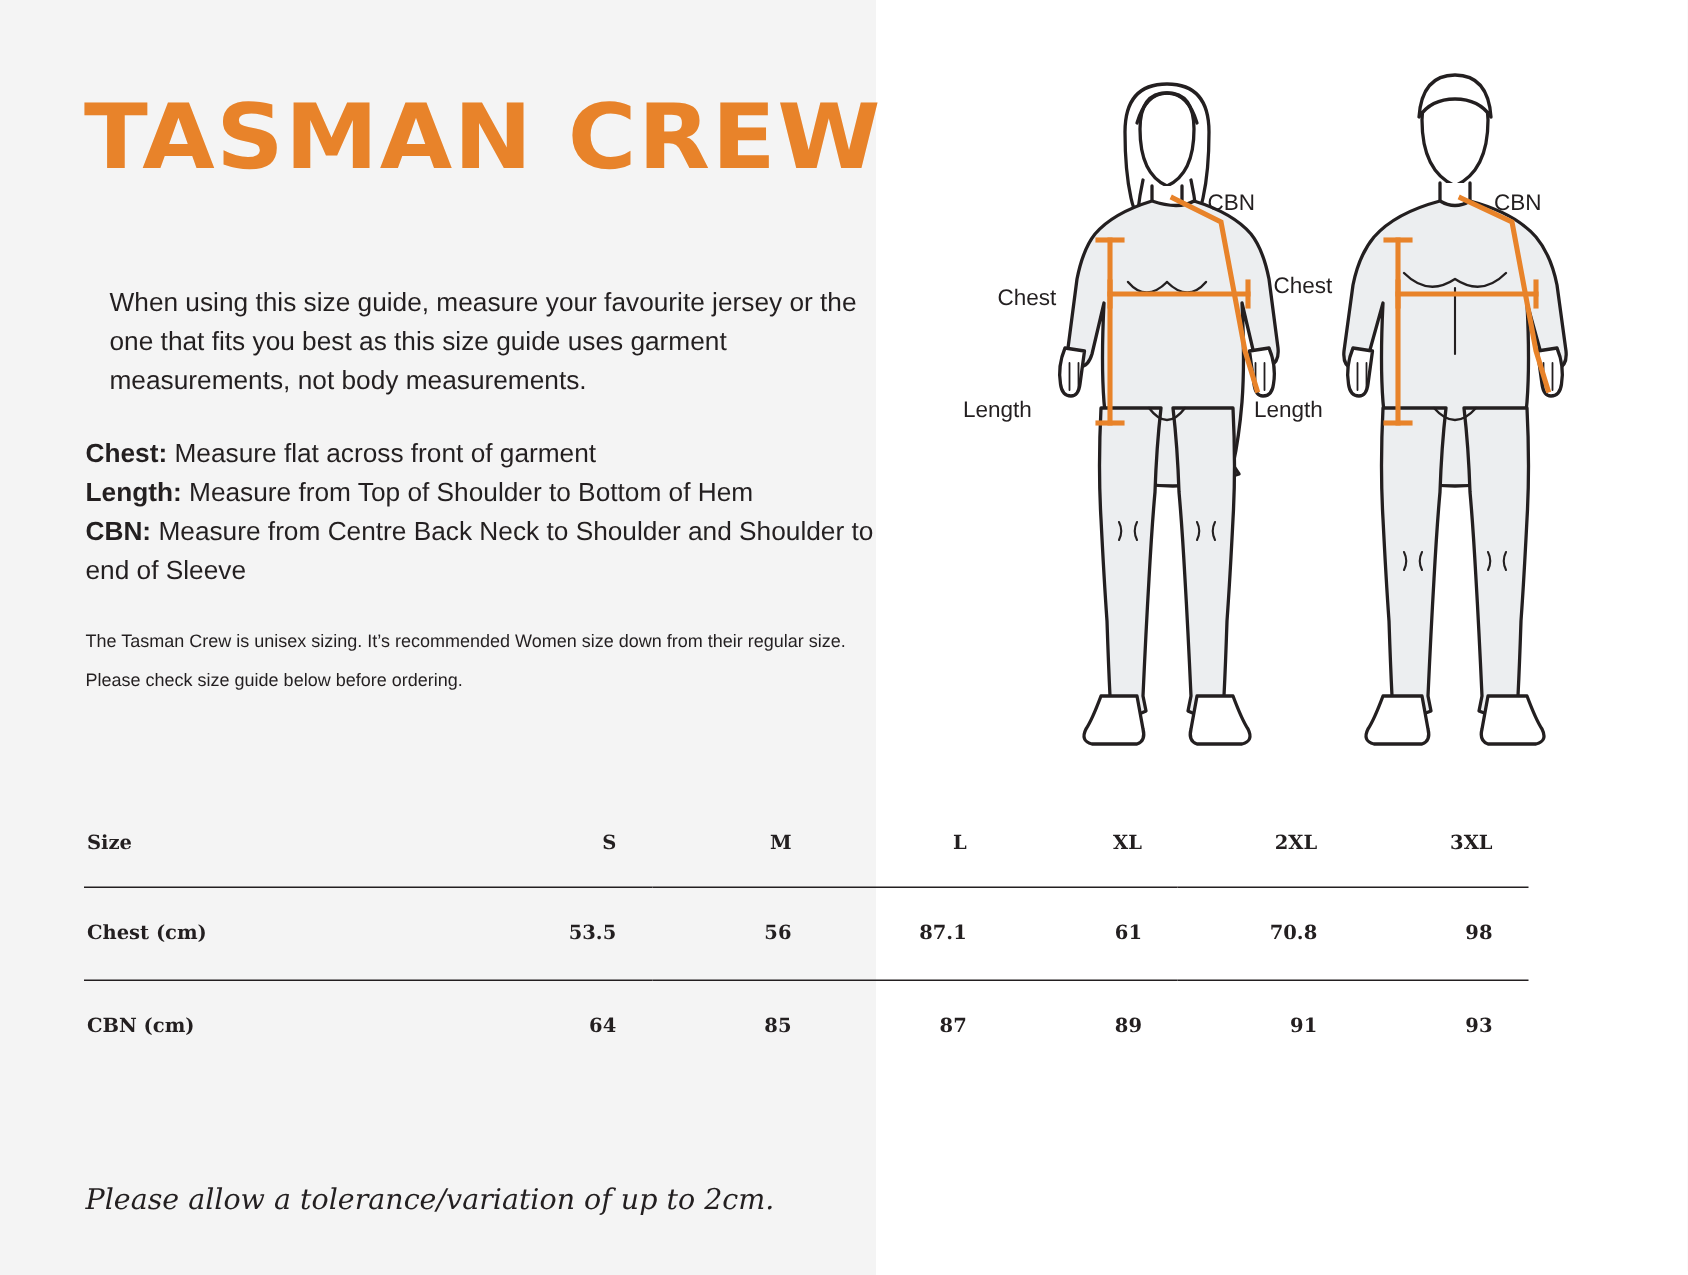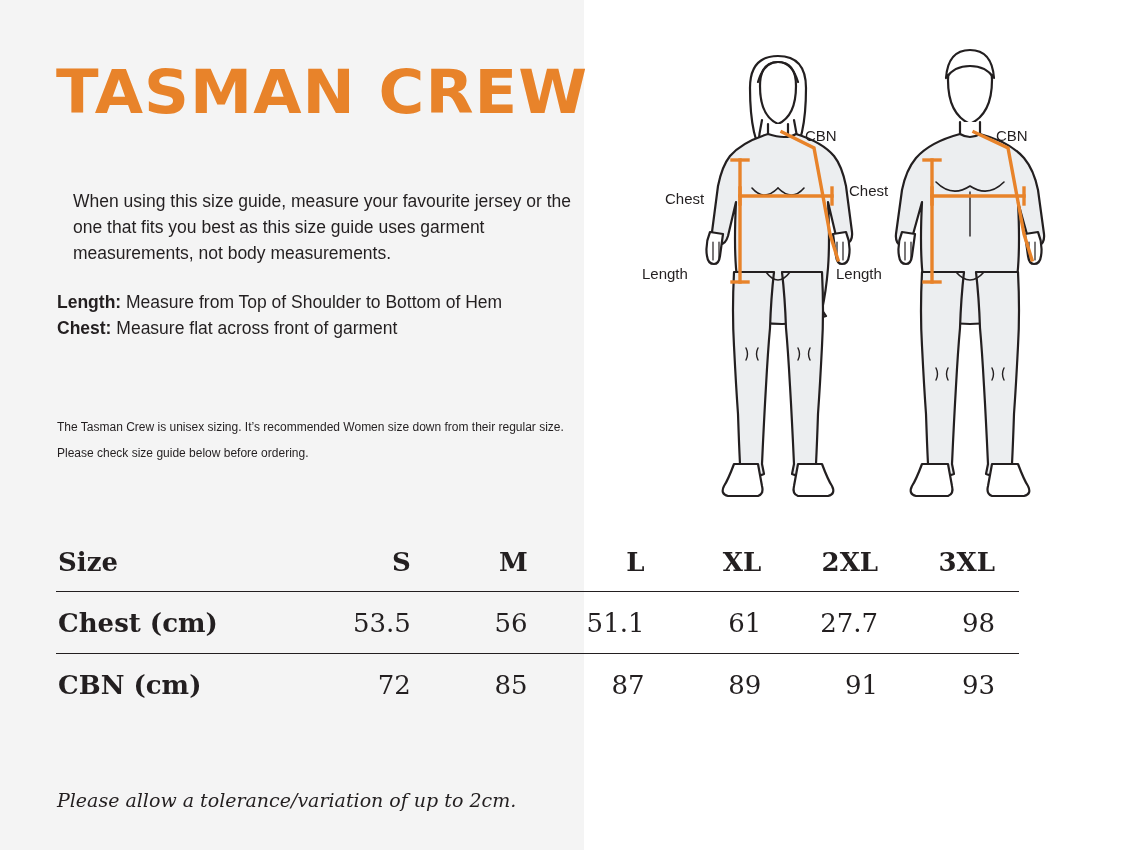--- a/index.html
+++ b/index.html
@@ -86,36 +86,36 @@
     top: 533px;
     width: 963px;
   }
   table {
     border-collapse: collapse;
     width: 963px;
     table-layout: fixed;
   }
   th, td {
     font-family: "DejaVu Serif", serif;
-    font-size: 26px;
+    font-size: 13px;
     color: #231f20;
     padding: 0;
     height: 61px;
     vertical-align: middle;
     margin-left: 28px;
   }
   th.label, td.label {
     text-align: left;
     font-weight: bold;
     width: 260px;
     padding-left: 2px;
   }
   th.val, td.val {
     text-align: right;
-    font-weight: normal;
+    font-weight: bold;
     padding-right: 24px;
   }
   th.val { font-weight: bold; }
   thead th { height: 58px; }
   tbody tr {
     border-top: 1.2px solid #231f20;
   }
   .note {
     position: absolute;
     left: 57px;
@@ -150,24 +150,27 @@
   <div class="left-panel"></div>
 
   <div class="content">
 
     <div class="title">TASMAN CREW</div>
 
     <div class="intro">When using this size guide, measure your favourite jersey or the one that fits you best as this size guide uses garment measurements, not body measurements.</div>
 
     <div class="block2">
       <div>
+        <b>Chest:</b><span> Measure flat across front of garment</span>
+      </div>
+      <div>
         <b>Length:</b><span> Measure from Top of Shoulder to Bottom of Hem</span>
       </div>
       <div>
-        <b>Chest:</b><span> Measure flat across front of garment</span>
+        <b>CBN:</b><span> Measure from Centre Back Neck to Shoulder and Shoulder to end of Sleeve</span>
       </div>
     </div>
 
     <div class="block3">The Tasman Crew is unisex sizing. It’s recommended Women size down from their regular size. Please check size guide below before ordering.</div>
 
     <div class="figures">
       <svg width="500" height="500" viewBox="0 0 500 500">
         <g fill="#eceef0" stroke="#231f20" stroke-width="2.2" stroke-linejoin="round" stroke-linecap="round">
 
           <g>
@@ -287,28 +290,28 @@
             <th class="val">XL</th>
             <th class="val">2XL</th>
             <th class="val">3XL</th>
           </tr>
         </thead>
         <tbody>
           <tr>
             <td class="label">Chest (cm)</td>
             <td class="val">53.5</td>
             <td class="val">56</td>
-            <td class="val">51.1</td>
+            <td class="val">87.1</td>
             <td class="val">61</td>
-            <td class="val">27.7</td>
+            <td class="val">70.8</td>
             <td class="val">98</td>
           </tr>
           <tr>
             <td class="label">CBN (cm)</td>
-            <td class="val">72</td>
+            <td class="val">64</td>
             <td class="val">85</td>
             <td class="val">87</td>
             <td class="val">89</td>
             <td class="val">91</td>
             <td class="val">93</td>
           </tr>
         </tbody>
       </table>
     </div>
 

